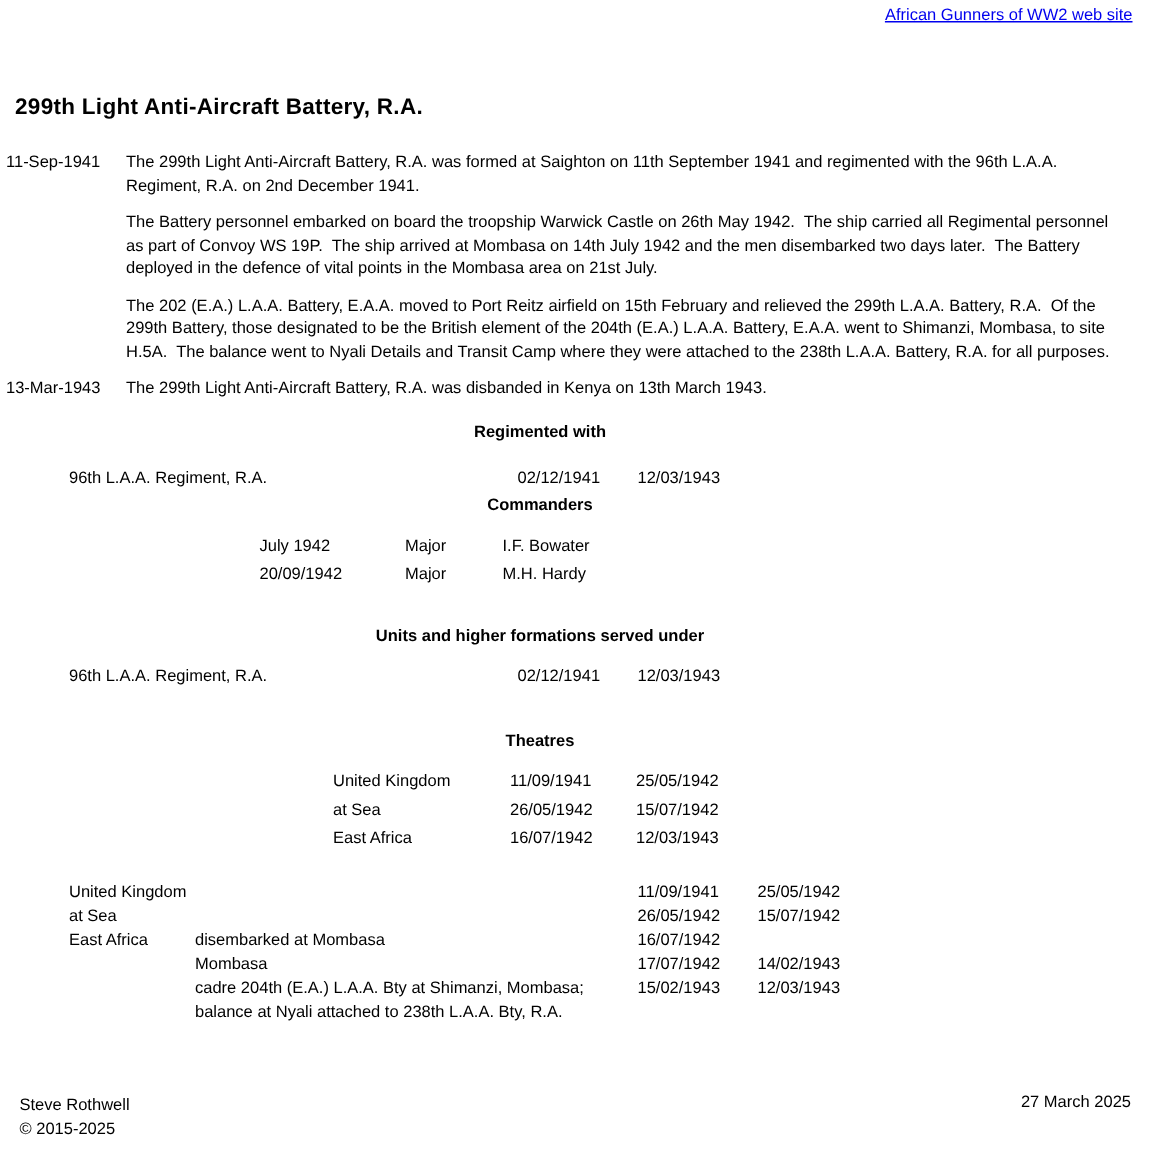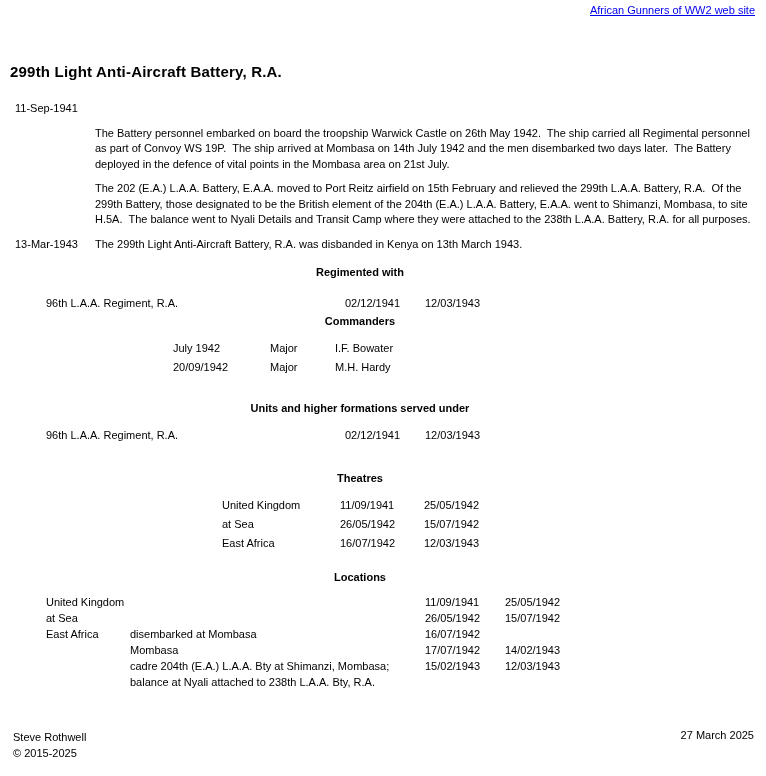--- a/index.html
+++ b/index.html
@@ -37,21 +37,21 @@
   .history {
     margin-top: 21px;
   }
   .history-entry {
     display: flex;
     align-items: flex-start;
     margin-bottom: 9px;
   }
   .history-date {
     width: 80px;
-    margin-left: 15px;
+    margin-left: 4px;
     flex: 0 0 auto;
     line-height: 15.5px;
   }
   .history-text {
     width: 665px;
     line-height: 15.5px;
     white-space: pre-wrap;
   }
   
   .section {
@@ -123,20 +123,21 @@
 
 <div class="top-link-bar">
   <a class="top-link" href="#">African Gunners of WW2 web site</a>
 </div>
 
 <h1 class="page-title">299th Light Anti-Aircraft Battery, R.A.</h1>
 
 <div class="history">
   <div class="history-entry">
     <div class="history-date">11-Sep-1941</div>
+    <div class="history-text">The 299th Light Anti-Aircraft Battery, R.A. was formed at Saighton on 11th September 1941 and regimented with the 96th L.A.A. Regiment, R.A. on 2nd December 1941.</div>
   </div>
   <div class="history-entry">
     <div class="history-date"></div>
     <div class="history-text">The Battery personnel embarked on board the troopship Warwick Castle on 26th May 1942.  The ship carried all Regimental personnel as part of Convoy WS 19P.  The ship arrived at Mombasa on 14th July 1942 and the men disembarked two days later.  The Battery deployed in the defence of vital points in the Mombasa area on 21st July.</div>
   </div>
   <div class="history-entry">
     <div class="history-date"></div>
     <div class="history-text">The 202 (E.A.) L.A.A. Battery, E.A.A. moved to Port Reitz airfield on 15th February and relieved the 299th L.A.A. Battery, R.A.  Of the 299th Battery, those designated to be the British element of the 204th (E.A.) L.A.A. Battery, E.A.A. went to Shimanzi, Mombasa, to site H.5A.  The balance went to Nyali Details and Transit Camp where they were attached to the 238th L.A.A. Battery, R.A. for all purposes.</div>
   </div>
   <div class="history-entry">
@@ -206,21 +207,20 @@
     <tr>
       <td class="c1">East Africa</td>
       <td class="c2">16/07/1942</td>
       <td class="c3">12/03/1943</td>
     </tr>
   </tbody>
     </table>
 </div>
 
 <div class="section sec-locations">
-  <div class="section-heading">Locations</div>
   <table class="t-loc">
     <tbody>
         <tr>
       <td class="c1">United Kingdom</td>
       <td class="c2"></td>
       <td class="c3">11/09/1941</td>
       <td class="c4">25/05/1942</td>
     </tr>
     <tr>
       <td class="c1">at Sea</td>

